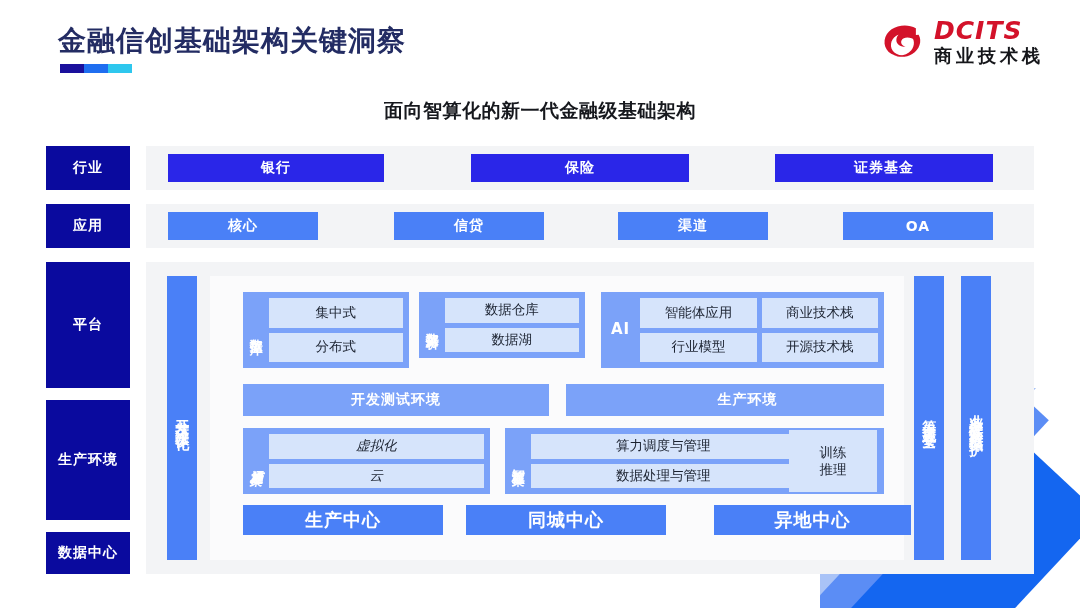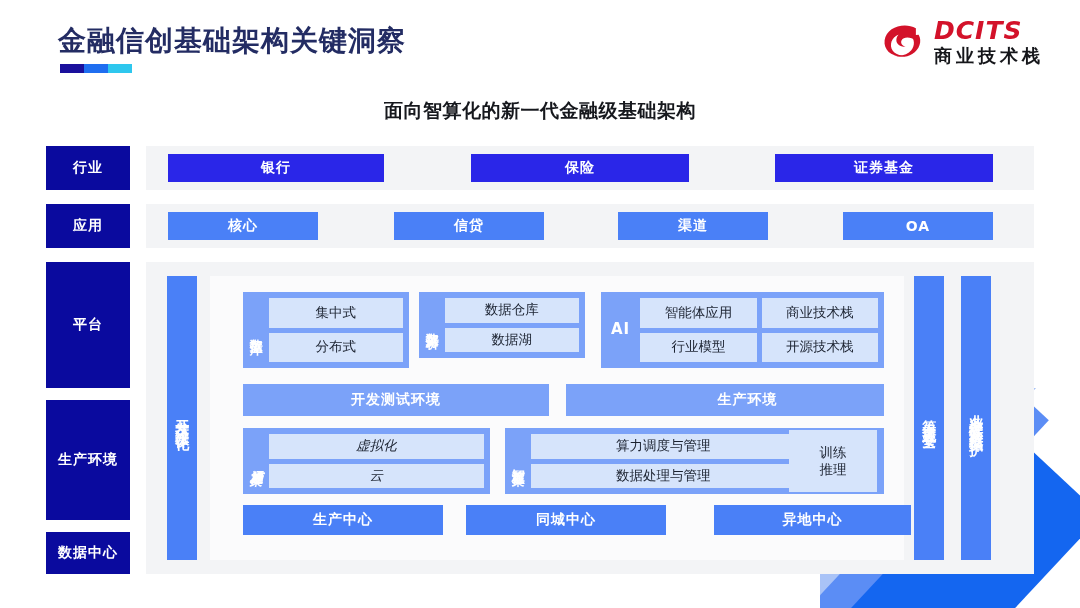--- a/index.html
+++ b/index.html
@@ -159,21 +159,21 @@
   .bar {
     position: absolute;
     background: #7ba2f9;
     color: #ffffff; font-weight: bold; font-size: 14px;
     display: flex; align-items: center; justify-content: center;
     letter-spacing: 1px;
   }
   .bar-solid {
     position: absolute;
     background: #4a80f7;
-    color: #ffffff; font-weight: bold; font-size: 14px;
+    color: #ffffff; font-weight: bold; font-size: 18px;
     display: flex; align-items: center; justify-content: center;
     letter-spacing: 1px;
   }
   .tile-pale {
     position: absolute;
     background: #d6e4fb;
     color: #1b2230; font-size: 13.5px;
     display: flex; flex-direction: column;
     align-items: center; justify-content: center;
     line-height: 1.25;

